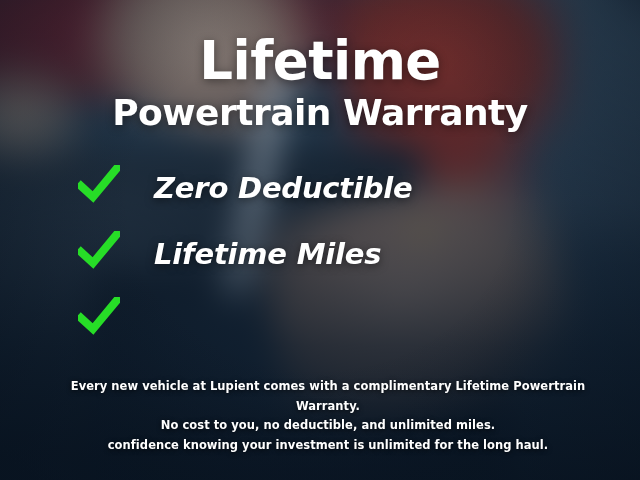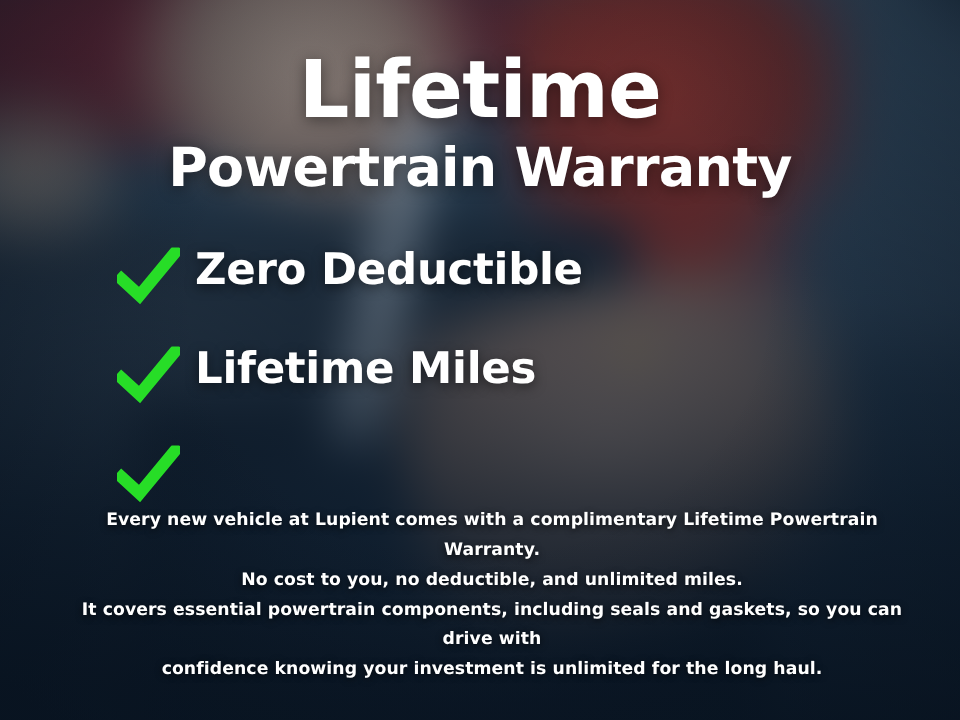--- a/index.html
+++ b/index.html
@@ -150,22 +150,23 @@
     width: 100%;
     display: flex;
     flex-direction: column;
     align-items: flex-start;
     padding-left: 78px;
     box-sizing: border-box;
     gap: 28px;
   }
   .benefit-row {
     display: flex;
-    align-items: flex-start;
-    gap: 10px;
+    align-items: flex-end;
+    gap: 34px;
+    font-style: italic;
   }
   .check-icon {
     width: 42px;
     height: 38px;
     flex: 0 0 auto;
     display: block;
   }
   .benefit-label {
     font-size: 29px;
     font-weight: 800;
@@ -238,18 +239,17 @@
         <svg class="check-icon" viewBox="0 0 42 38" aria-hidden="true">
           <path d="M3 21 L15 32 L39 3" fill="none" stroke="#27DD27" stroke-width="8" stroke-linecap="square" stroke-linejoin="miter"></path>
         </svg>
       </div>
 
     </div>
 
     <div class="disclaimer">
       <p>Every new vehicle at Lupient comes with a complimentary Lifetime Powertrain Warranty.</p>
       <p>No cost to you, no deductible, and unlimited miles.</p>
-      <p>It covers essential powertrain components, including seals and gaskets, so you can drive with</p>
       <p>confidence knowing your investment is unlimited for the long haul.</p>
     </div>
 
   </div>
 </div>
 
 </body></html>

